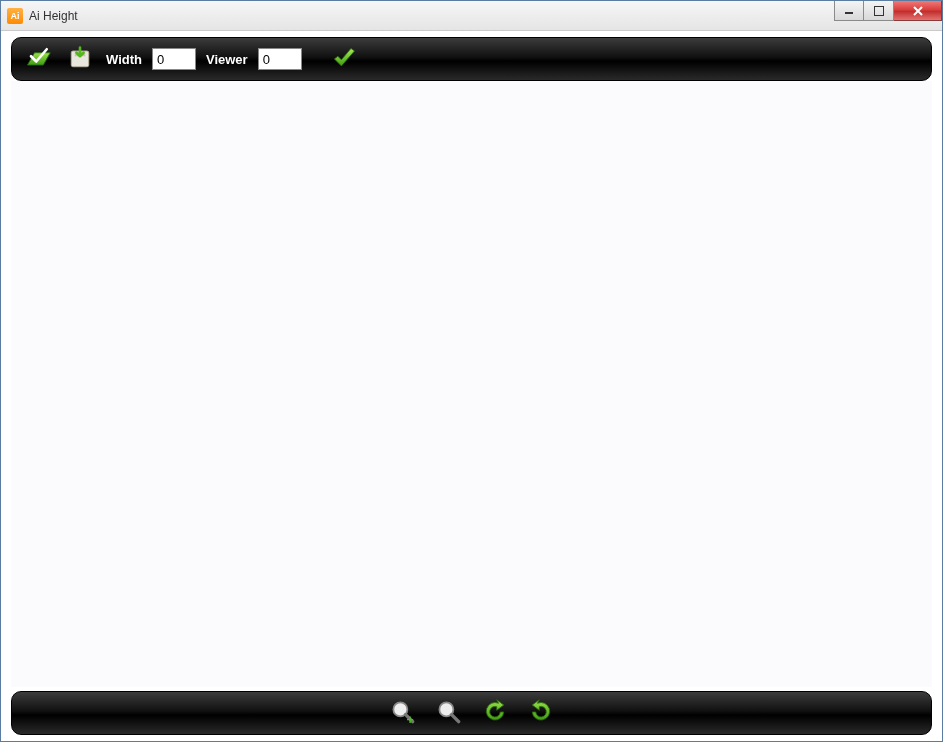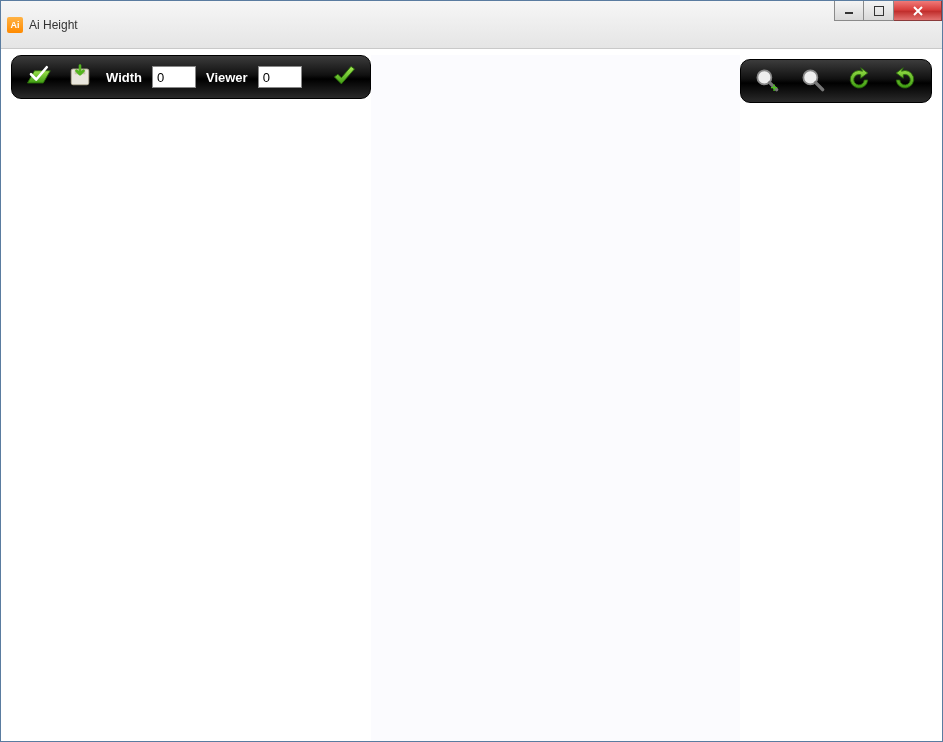--- a/index.html
+++ b/index.html
@@ -14,21 +14,21 @@
     .window {
       width: 943px;
       height: 742px;
       background: #fff;
       border: 1px solid #5a7ca0;
       display: flex;
       flex-direction: column;
       box-shadow: 0 0 6px rgba(0,0,0,.25);
     }
     .titlebar {
-      height: 48px;
+      height: 30px;
       background: linear-gradient(#f6f6f6, #e5e5e5);
       border-bottom: 1px solid #c9c9c9;
       display: flex;
       align-items: center;
       padding-left: 6px;
       position: relative;
     }
     .app-icon {
       width: 16px; height: 16px;
       background: linear-gradient(#ffb244,#ff8a00);
@@ -60,21 +60,21 @@
       background: linear-gradient(#f07a78,#d9403e 45%,#c12f2d 55%,#e37270);
       border-color:#8a3a3a;
       border-bottom-right-radius: 0;
     }
     .win-btn.close svg { width: 12px; height: 10px; }
     .win-btn.close path { stroke:#fff; stroke-width:2; fill:none; }
 
     .client {
       flex: 1;
       display: flex;
-      flex-direction: row;
+      flex-direction: column;
       padding: 6px 10px 0 10px;
     }
     .toolbar, .bottombar {
       background: linear-gradient(#3c3c3c,#111 45%,#000 55%,#2a2a2a);
       border: 1px solid #000;
       border-radius: 10px;
       display: flex;
       align-items: center;
       padding: 4px 10px;
       gap: 10px;

